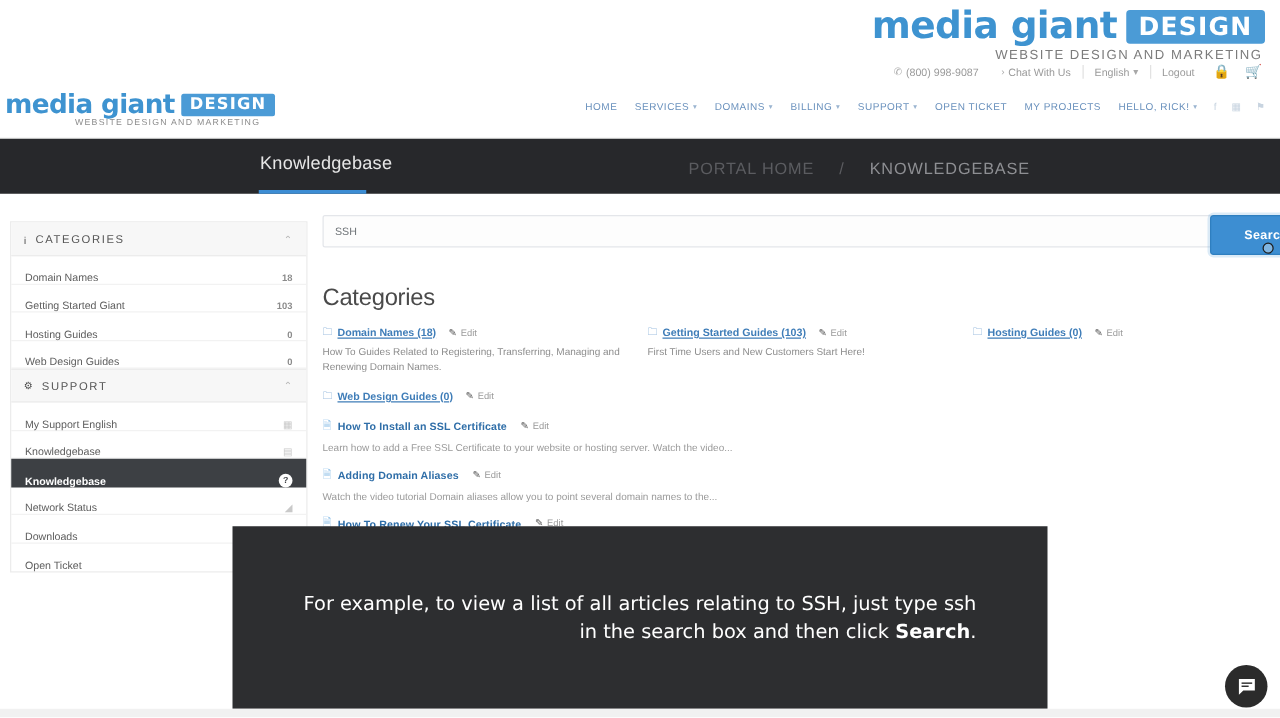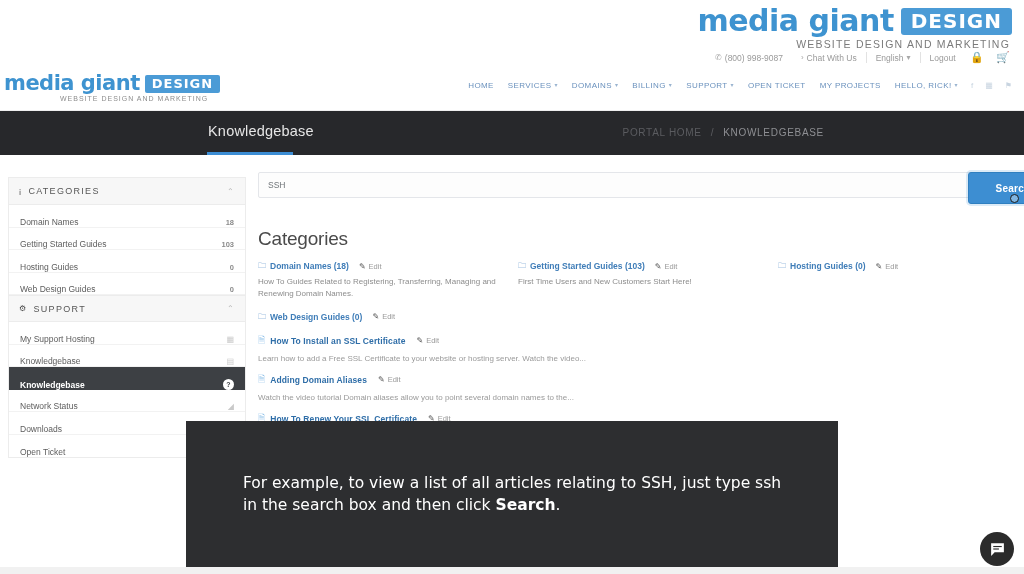--- a/index.html
+++ b/index.html
@@ -97,22 +97,22 @@
   .page-title {
     position: absolute; left: 208px; top: 123px;
     font-size: 14.5px; color: #e6e6e6; letter-spacing: 0.2px;
   }
   .page-title-underline {
     position: absolute; left: 207px; top: 152px; width: 86px; height: 3px;
     background: #3c8dd4;
   }
   .breadcrumb {
     position: absolute; right: 200px; top: 127px;
-    font-size: 10px; letter-spacing: 0.7px; color: #5b5c60;
-    display: flex; align-items: center; gap: 9px;
+    font-size: 13px; letter-spacing: 0.7px; color: #5b5c60;
+    display: flex; align-items: center; gap: 20px;
   }
   .breadcrumb-current { color: #8e8f93; }
 
   
   .sidebar {
     position: absolute; left: 8px; top: 177px; width: 238px;
     background: #ffffff;
     border: 1px solid #ececec;
   }
   .panel-head {
@@ -173,21 +173,21 @@
 
   .sec-title {
     font-size: 19px; color: #4a4a4a; font-weight: normal;
     margin-top: 30px; margin-bottom: 9px; letter-spacing: -0.2px;
   }
   .cat-grid { display: flex; flex-wrap: wrap; }
   .cat-cell { width: 260px; margin-bottom: 9px; padding-right: 16px; }
   .cat-cell.c3 { width: 238px; }
   .cat-line { display: flex; align-items: center; gap: 4px; font-size: 8.5px; }
   .cat-folder { color: #4a87c4; font-size: 8px; }
-  .cat-name { color: #3f7db8; font-weight: bold; }
+  .cat-name { color: #3f7db8; font-weight: bold; text-decoration: underline; }
   .edit-link { display: flex; align-items: center; gap: 3px; margin-left: 6px; }
   .edit-pencil { color: #5a5a5a; font-size: 8px; }
   .edit-text { color: #9a9a9a; font-size: 7.5px; }
   .cat-desc {
     font-size: 8px; color: #8d8d8d; line-height: 1.55; margin-top: 3px;
     max-width: 248px;
   }
 
   .art-item { margin-bottom: 4px; }
   .art-line { display: flex; align-items: center; gap: 5px; font-size: 8.5px; }
@@ -196,21 +196,21 @@
   .art-desc { font-size: 8px; color: #9a9a9a; margin-top: 5px; margin-bottom: 9px; }
 
   
   .caption-box {
     position: absolute; left: 186px; top: 421px; width: 652px; height: 146px;
     background: #2d2e30;
     display: flex; align-items: center; justify-content: center;
     padding: 0 22px;
   }
   .caption-text {
-    font-size: 15.5px; color: #ffffff; text-align: left;
+    font-size: 15.5px; color: #ffffff; text-align: right;
     line-height: 1.42; font-family: "DejaVu Sans", sans-serif;
   }
   .caption-text b { font-weight: bold; }
 
   
   .chat-widget {
     position: absolute; right: 10px; bottom: 8px;
     width: 34px; height: 34px; border-radius: 50%;
     background: #2b2b2b;
     display: flex; align-items: center; justify-content: center;
@@ -315,39 +315,39 @@
   <div class="panel-head">
     <span class="ph-icon">ℹ</span>
     <span>CATEGORIES</span>
     <span class="ph-chevron">⌃</span>
   </div>
   <div class="side-item">
     <span>Domain Names</span>
     <span class="si-count">18</span>
   </div>
   <div class="side-item">
-    <span>Getting Started Guides</span>
+    <span>Getting Started Giant</span>
     <span class="si-count">103</span>
   </div>
   <div class="side-item">
     <span>Hosting Guides</span>
     <span class="si-count">0</span>
   </div>
   <div class="side-item">
     <span>Web Design Guides</span>
     <span class="si-count">0</span>
   </div>
 
   <div class="panel-head support-panel">
     <span class="ph-icon">⚙</span>
     <span>SUPPORT</span>
     <span class="ph-chevron">⌃</span>
   </div>
   <div class="side-item">
-    <span>My Support Hosting</span>
+    <span>My Support English</span>
     <span class="si-glyph">▦</span>
   </div>
   <div class="side-item">
     <span>Knowledgebase</span>
     <span class="si-glyph">▤</span>
   </div>
   <div class="side-item active">
     <span>Knowledgebase</span>
     <span class="si-count">?</span>
   </div>

